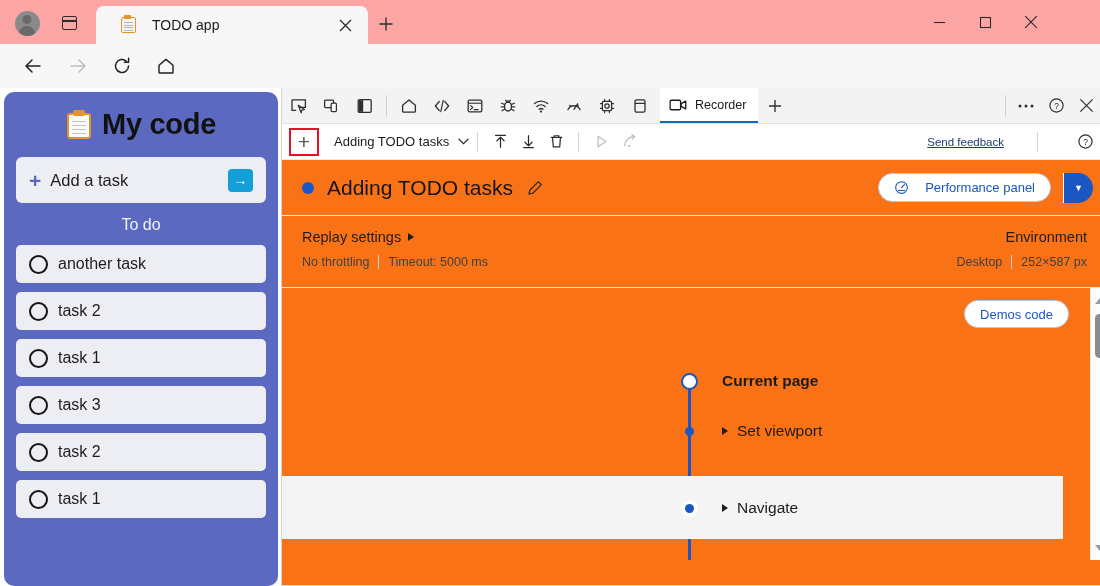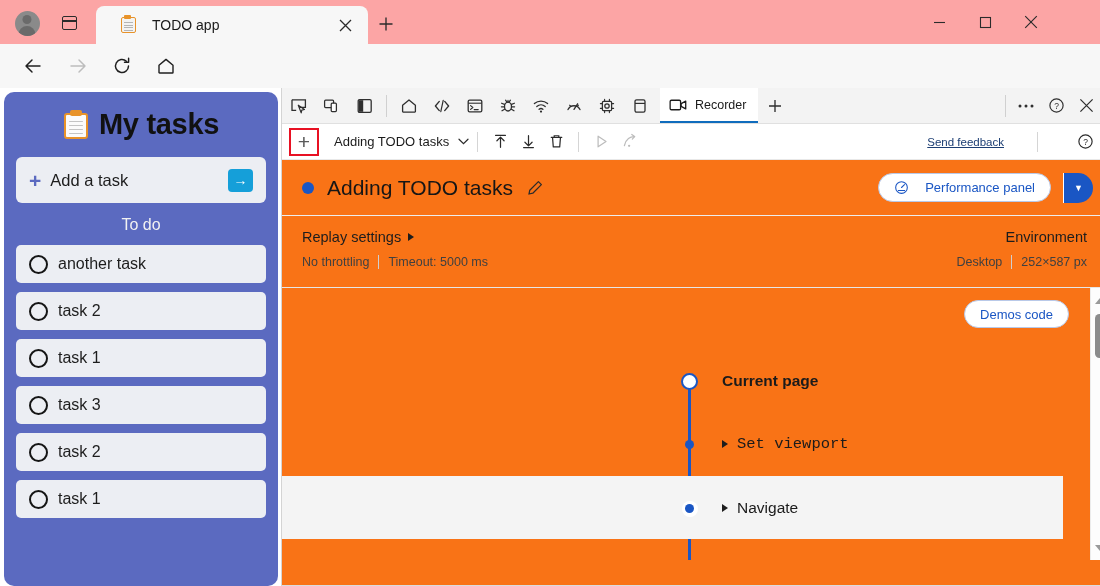--- a/index.html
+++ b/index.html
@@ -418,21 +418,21 @@
         <div class="todo-head-icon">
           <div class="th-board"></div>
           <div class="th-clip"></div>
           <div class="th-lines">
               <i></i>
               <i></i>
               <i></i>
               <i></i>
             </div>
         </div>
-        <div class="todo-title">My tasks</div>
+        <div class="todo-title">My code</div>
       </div>
 
       <div class="add-task">
         <span class="add-plus">+</span>
         <span class="add-label">Add a task</span>
         <span class="add-go">→</span>
       </div>
 
       <div class="todo-section-label">To do</div>
 
@@ -690,21 +690,21 @@
       <div class="step-row" style="top:62px;">
         <div class="step-marker" style="top:22px;">
           <span class="marker-hollow"></span>
         </div>
         <div class="step-label-wrap" style="top:22px;">
           <span class="step-label bold">Current page</span>
         </div>
 
       </div>
 
-      <div class="step-row" style="top:125px;font-family:Liberation Mono, monospace;">
+      <div class="step-row" style="top:112px;">
         <div class="step-marker" style="top:22px;">
           <span class="marker-dot"></span>
         </div>
         <div class="step-label-wrap" style="top:22px;">
           <span class="tri-right"></span>
           <span class="step-label">Set viewport</span>
         </div>
 
       </div>
 

